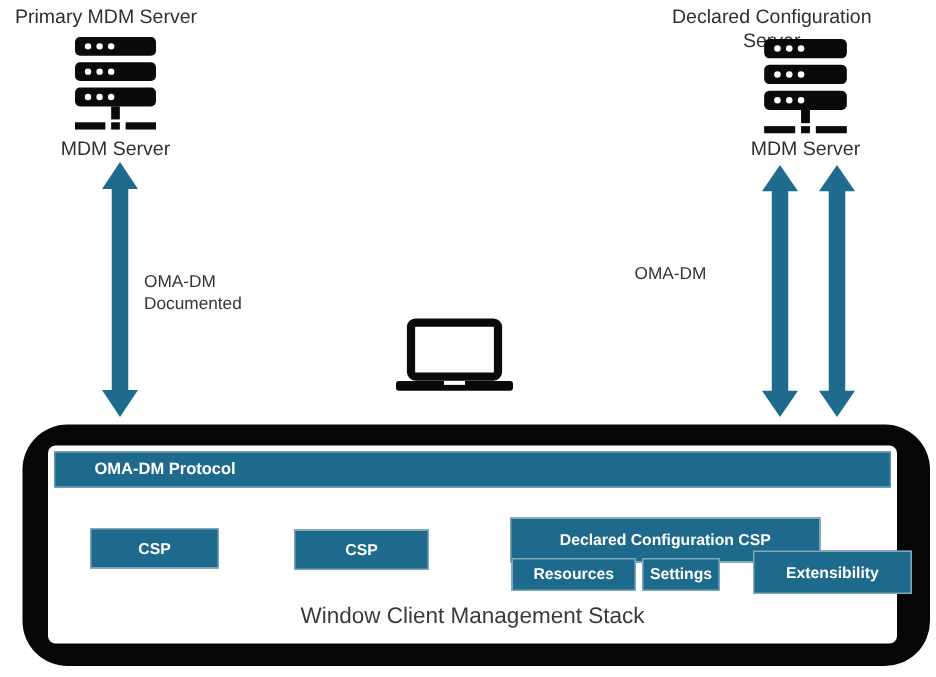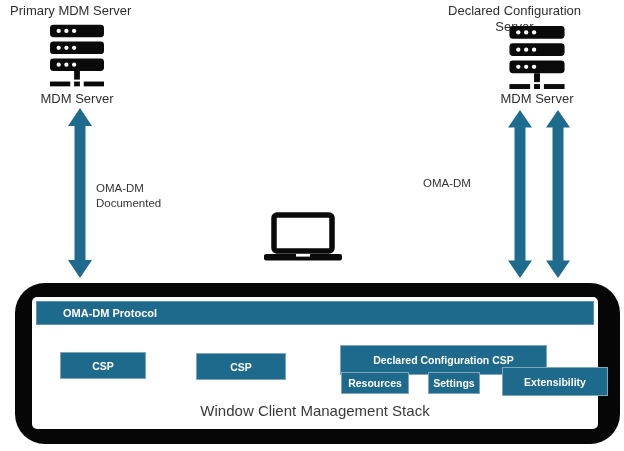--- a/index.html
+++ b/index.html
@@ -113,21 +113,21 @@
     <div class="stack-inner">
 
       <div class="protocol-bar">OMA-DM Protocol</div>
 
       <div class="tealbox" style="left:28px;top:55px;width:86px;height:27px;">CSP</div>
 
       <div class="tealbox" style="left:164px;top:56px;width:90px;height:27px;">CSP</div>
 
       <div class="tealbox" style="left:308px;top:28px;width:207px;height:30px;margin-top:20px;">Declared Configuration CSP</div>
 
-      <div class="tealbox" style="left:309px;top:75px;width:68px;height:22px;">Resources</div>
+      <div class="tealbox" style="left:309px;top:75px;width:83px;height:22px;">Resources</div>
 
       <div class="tealbox" style="left:396px;top:75px;width:52px;height:22px;">Settings</div>
 
       <div class="tealbox" style="left:470px;top:70px;width:106px;height:29px;">Extensibility</div>
 
       <div class="caption">Window Client Management Stack</div>
     </div>
   </div>
 
 </div>

